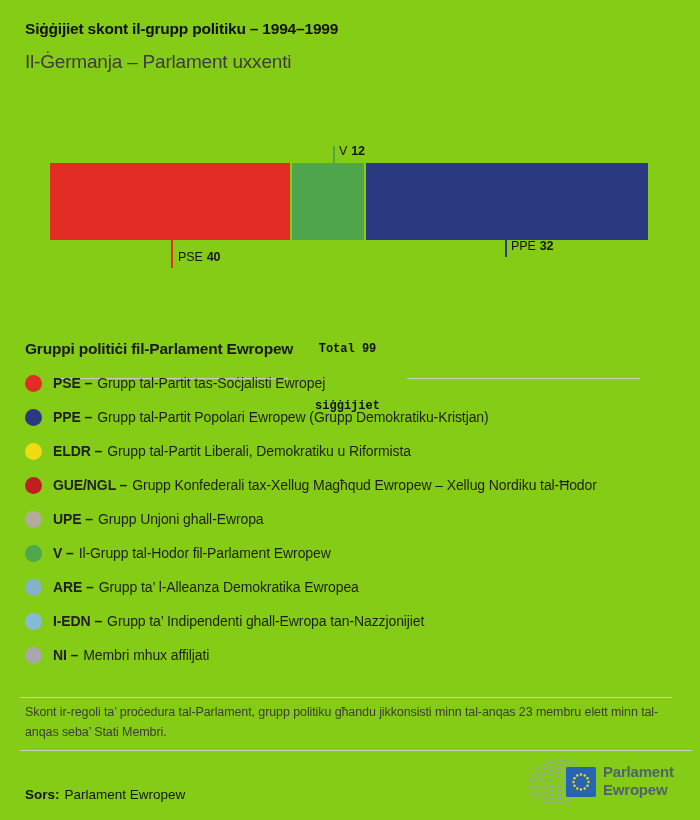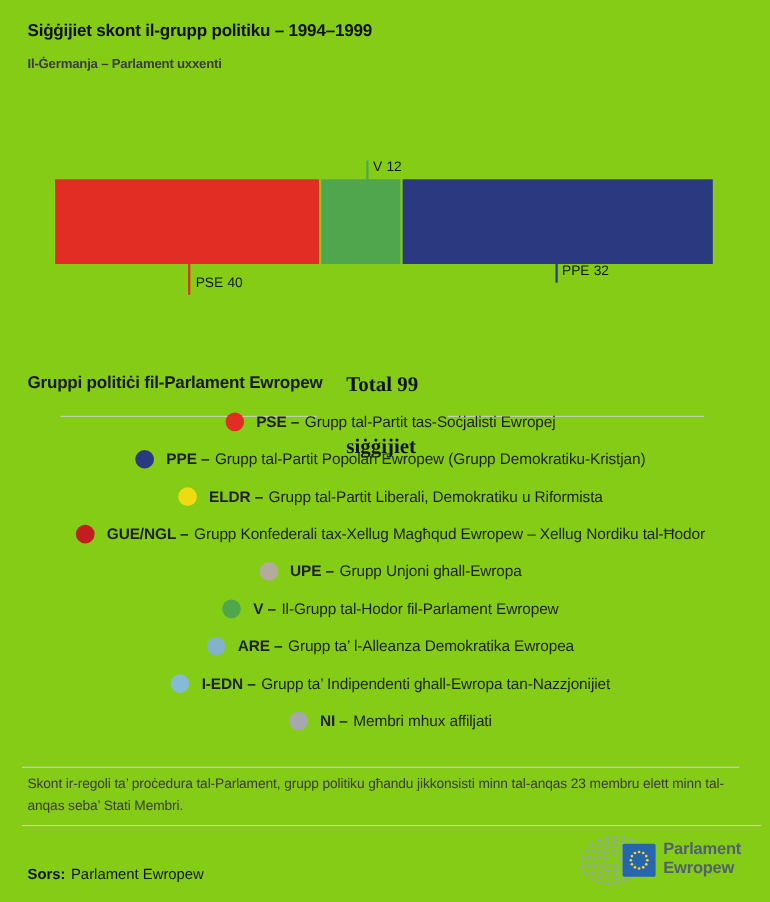--- a/index.html
+++ b/index.html
@@ -2,45 +2,45 @@
 <html><head>
 <meta charset="utf-8">
 <style>
   html,body{margin:0;padding:0;background:#fff;}
   .page{
     position:relative;width:700px;height:820px;background:#84cc16;overflow:hidden;
     font-family:"Liberation Sans",sans-serif;color:#141414;
   }
   .abs{position:absolute;}
   .t-title{left:25px;top:20px;font-size:15.5px;font-weight:700;letter-spacing:-0.2px;color:#111;}
-  .t-sub{left:25px;top:51px;font-size:12px;font-weight:700;letter-spacing:-0.2px;color:#3c3c3c;}
+  .t-sub{left:25px;top:51px;font-size:19px;font-weight:400;letter-spacing:-0.2px;color:#3c3c3c;}
 
   
   .bar-wrap{left:50px;top:163px;width:598px;height:77px;display:flex;gap:2px;}
   .seg{height:100%;}
   .tick{width:1.5px;}
   .bar-lbl{font-size:12.5px;letter-spacing:-0.1px;color:#141414;white-space:nowrap;}
   .bar-lbl .abbr{margin-right:4px;font-weight:400;}
-  .bar-lbl b{font-weight:400;margin-top:48px;}
+  .bar-lbl b{font-weight:700;margin-top:48px;}
 
   
   .total-row{left:55px;top:302px;width:585px;display:flex;align-items:center;}
   .rule{flex:1;height:1px;background:#cccccc;}
   .total-text{
-    margin:0 27px;font-family:Liberation Serif, serif;
-    font-weight:700;font-size:19px;line-height:19px;color:#111;white-space:pre;
+    margin:0 27px;text-align:center;font-family:Liberation Mono, monospace;
+    font-weight:700;font-size:12px;line-height:19px;color:#111;white-space:pre;
   }
 
   .legend-head{left:25px;top:340px;font-size:15.5px;font-weight:700;letter-spacing:-0.2px;color:#1a1a1a;}
   .legend{left:25px;top:366px;width:660px;}
   .lrow{height:34px;display:flex;align-items:center;}
   .dot{width:17px;height:17px;border-radius:50%;flex:0 0 17px;margin-right:11px;}
   .lrow .abbr{font-weight:700;margin-right:5px;white-space:nowrap;}
   .lrow .ltext{font-size:14px;letter-spacing:-0.1px;color:#1f1f1f;white-space:nowrap;}
-  .lrow{font-size:14px;letter-spacing:-0.1px;color:#1f1f1f;justify-content:center;}
+  .lrow{font-size:14px;letter-spacing:-0.1px;color:#1f1f1f;}
 
   .divider{height:1px;background:#cfcfcf;}
   .footnote{left:25px;top:702px;width:652px;font-size:12.5px;line-height:20px;color:#3c3c3c;letter-spacing:-0.1px;}
   .source{left:25px;top:787px;font-size:13.5px;color:#141414;}
   .source .b{font-weight:700;margin-right:5px;}
 
   .logo-mark{left:527px;top:758px;}
   .logo-text{left:603px;top:763px;font-size:15px;line-height:18px;font-weight:700;color:#51626e;letter-spacing:-0.2px;}
 </style>
 </head>

